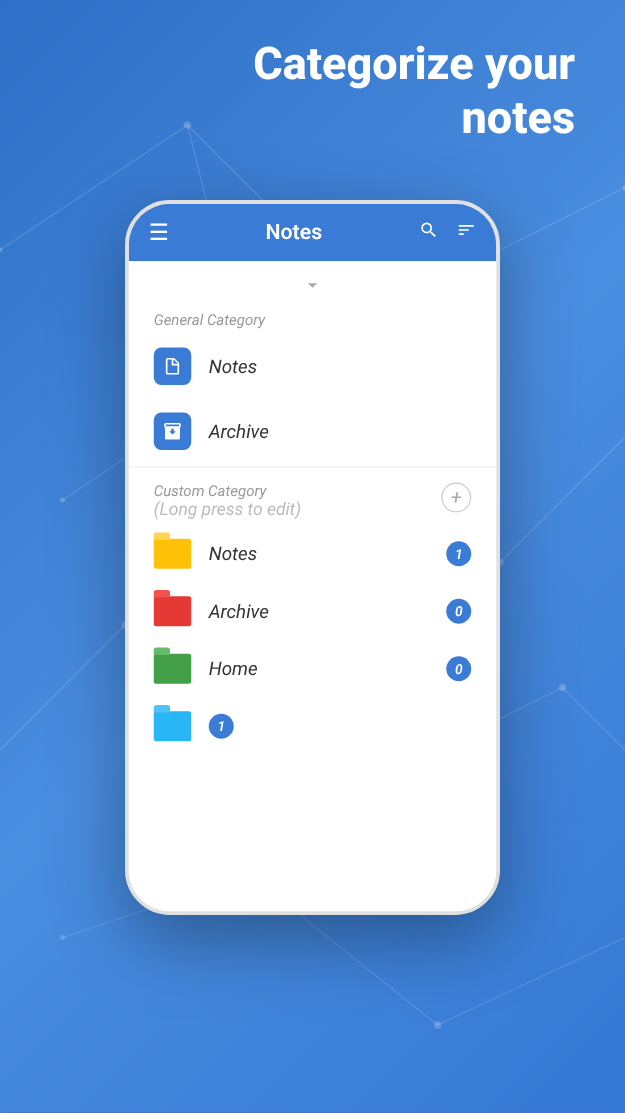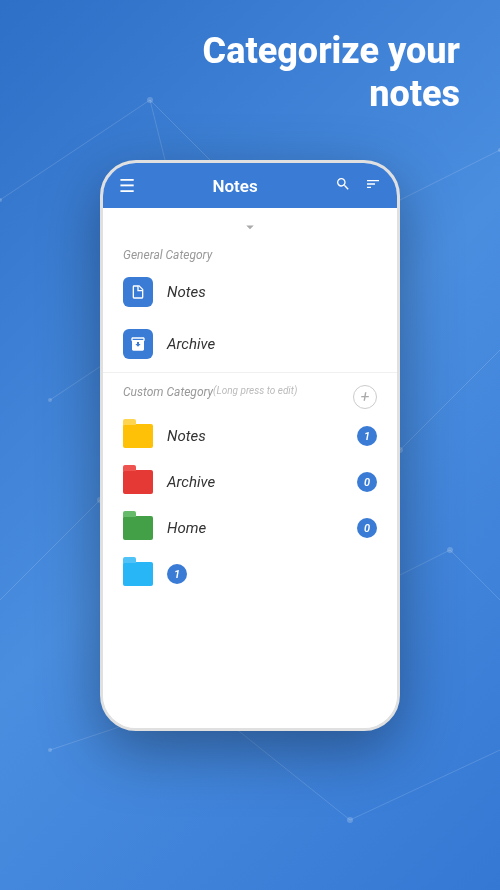--- a/index.html
+++ b/index.html
@@ -174,30 +174,30 @@
 
     .custom-section-header {
       display: flex;
       align-items: flex-start;
       justify-content: space-between;
       padding: 10px 20px 4px;
     }
 
     .custom-section-text {
       display: flex;
-      flex-direction: row;
+      flex-direction: column;
     }
 
     .custom-section-text .main-label {
       font-size: 12px;
       color: #999;
     }
 
     .custom-section-text .sub-label {
-      font-size: 10px;
+      font-size: 14px;
       color: #bbb;
     }
 
     .add-btn {
       width: 24px;
       height: 24px;
       border-radius: 50%;
       border: 1.5px solid #ccc;
       display: flex;
       align-items: center;

